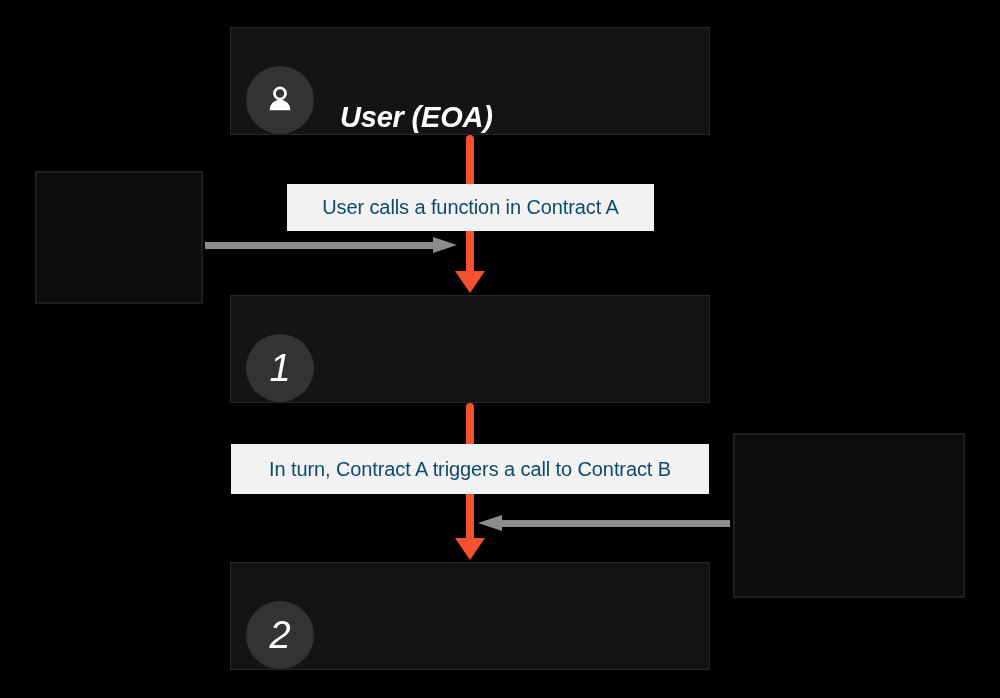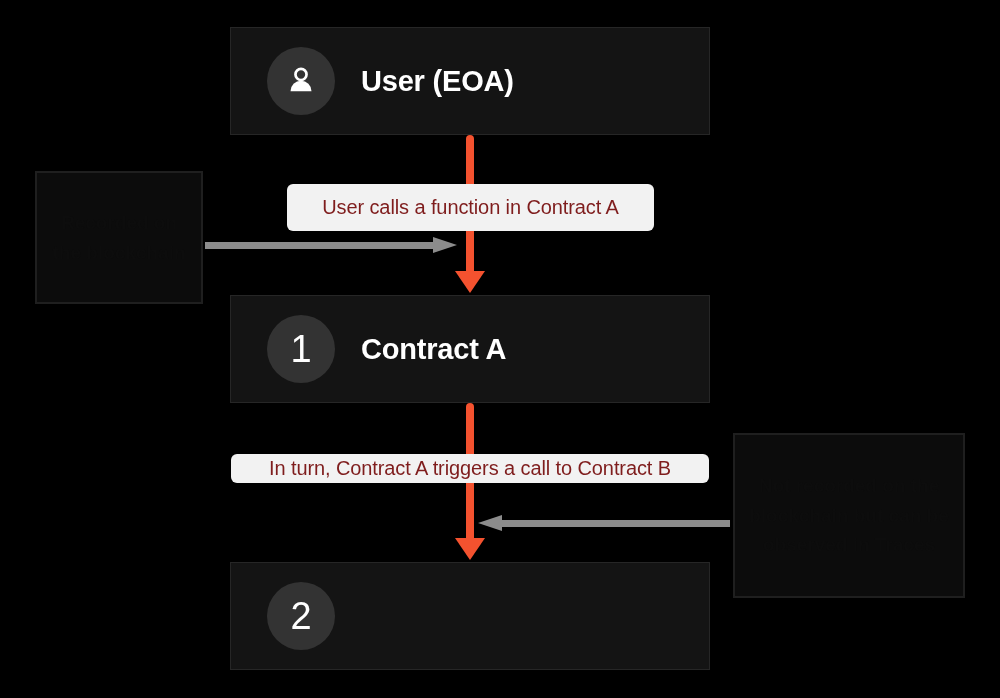--- a/index.html
+++ b/index.html
@@ -19,23 +19,24 @@
     height: 698px;
     background: #000000;
   }
 
   
   .card {
     position: absolute;
     background: #141414;
     border: 1px solid #262626;
     display: flex;
-    align-items: center;
+    align-items: flex-end;
     box-sizing: border-box;
-    padding-left: 36px;
+    padding-left: 15px;
+    font-style: italic;
   }
   .card-badge {
     width: 68px;
     height: 68px;
     border-radius: 50%;
     background: #333333;
     display: flex;
     align-items: center;
     justify-content: center;
     flex: 0 0 auto;
@@ -89,30 +90,29 @@
   #arrow-2 .shaft { height: 140px; }
   #arrow-2 .head  { top: 135px; }
 
   
   .step-label {
     position: absolute;
     background: #f2f2f2;
     display: flex;
     align-items: center;
     justify-content: center;
-    color: #7f1d1d;
+    color: #0c4a6e;
     font-size: 20px;
     letter-spacing: -0.1px;
     white-space: nowrap;
     box-sizing: border-box;
     padding: 0 22px;
-    border-radius: 6px;
   }
   #label-1 { left: 287px; top: 184px; width: 367px; height: 47px; }
-  #label-2 { left: 231px; top: 454px; width: 478px; height: 29px; }
+  #label-2 { left: 231px; top: 444px; width: 478px; height: 50px; }
 
   
   .note {
     position: absolute;
     background: #0c0c0c;
     border: 2px solid #1f1f1f;
     color: #0d0d0d;
     display: flex;
     align-items: center;
     justify-content: center;
@@ -173,21 +173,20 @@
       <svg class="user-icon" viewBox="0 0 24 24" aria-hidden="true">
         <circle cx="12" cy="7.4" r="3.9" fill="none" stroke="#ffffff" stroke-width="1.9"></circle>
         <path d="M4.6 19.2a7.4 7.4 0 0 1 14.8 0z" fill="#ffffff"></path>
       </svg>
     </div>
     <div class="card-title">User (EOA)</div>
   </div>
 
   <div class="card" id="card-a">
     <div class="card-badge">1</div>
-    <div class="card-title">Contract A</div>
   </div>
 
   <div class="card" id="card-b">
     <div class="card-badge">2</div>
   </div>
 
   <div class="step-label" id="label-1">User calls a function in Contract A</div>
 
   <div class="step-label" id="label-2">In turn, Contract A triggers a call to Contract B</div>
 

